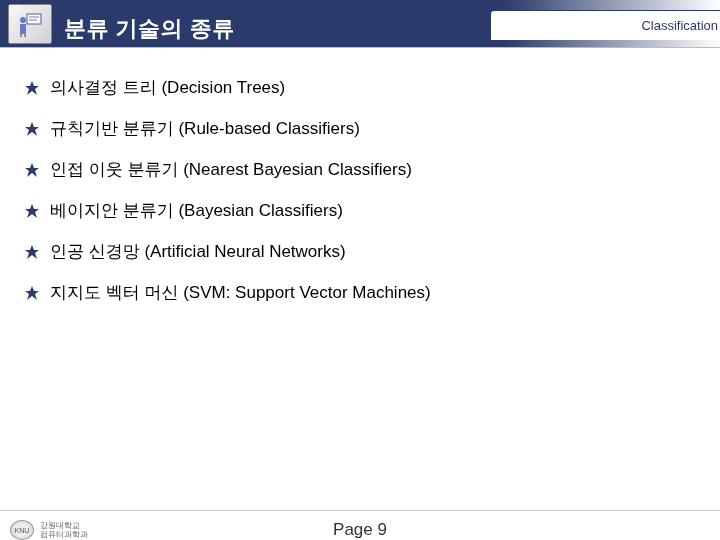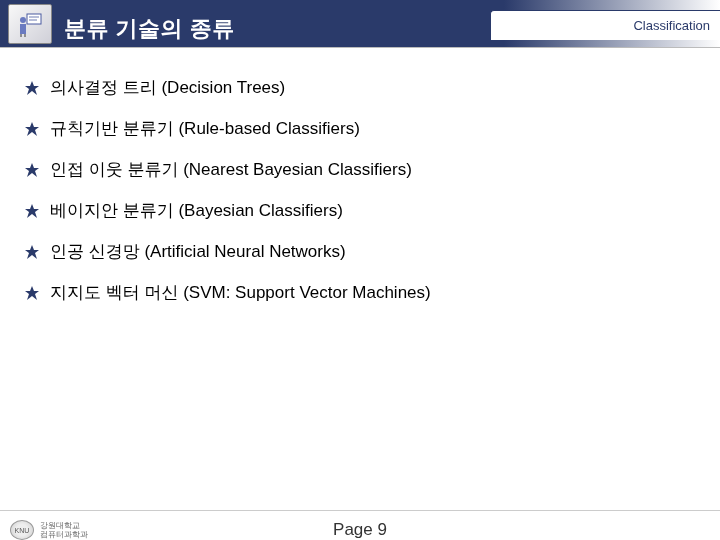--- a/index.html
+++ b/index.html
@@ -45,21 +45,21 @@
     top: 10px;
     height: 30px;
     width: 230px;
     background: #ffffff;
     border-top: 1px solid #2a3a6a;
     border-left: 1px solid #2a3a6a;
     border-top-left-radius: 4px;
     display: flex;
     align-items: center;
     justify-content: flex-end;
-    padding-right: 10px;
+    padding-right: 2px;
   }
   .header-tag {
     color: #2a3a6a;
     font-size: 13px;
   }
   .content {
     padding: 28px 24px 0 24px;
   }
   .bullet-item {
     display: flex;

